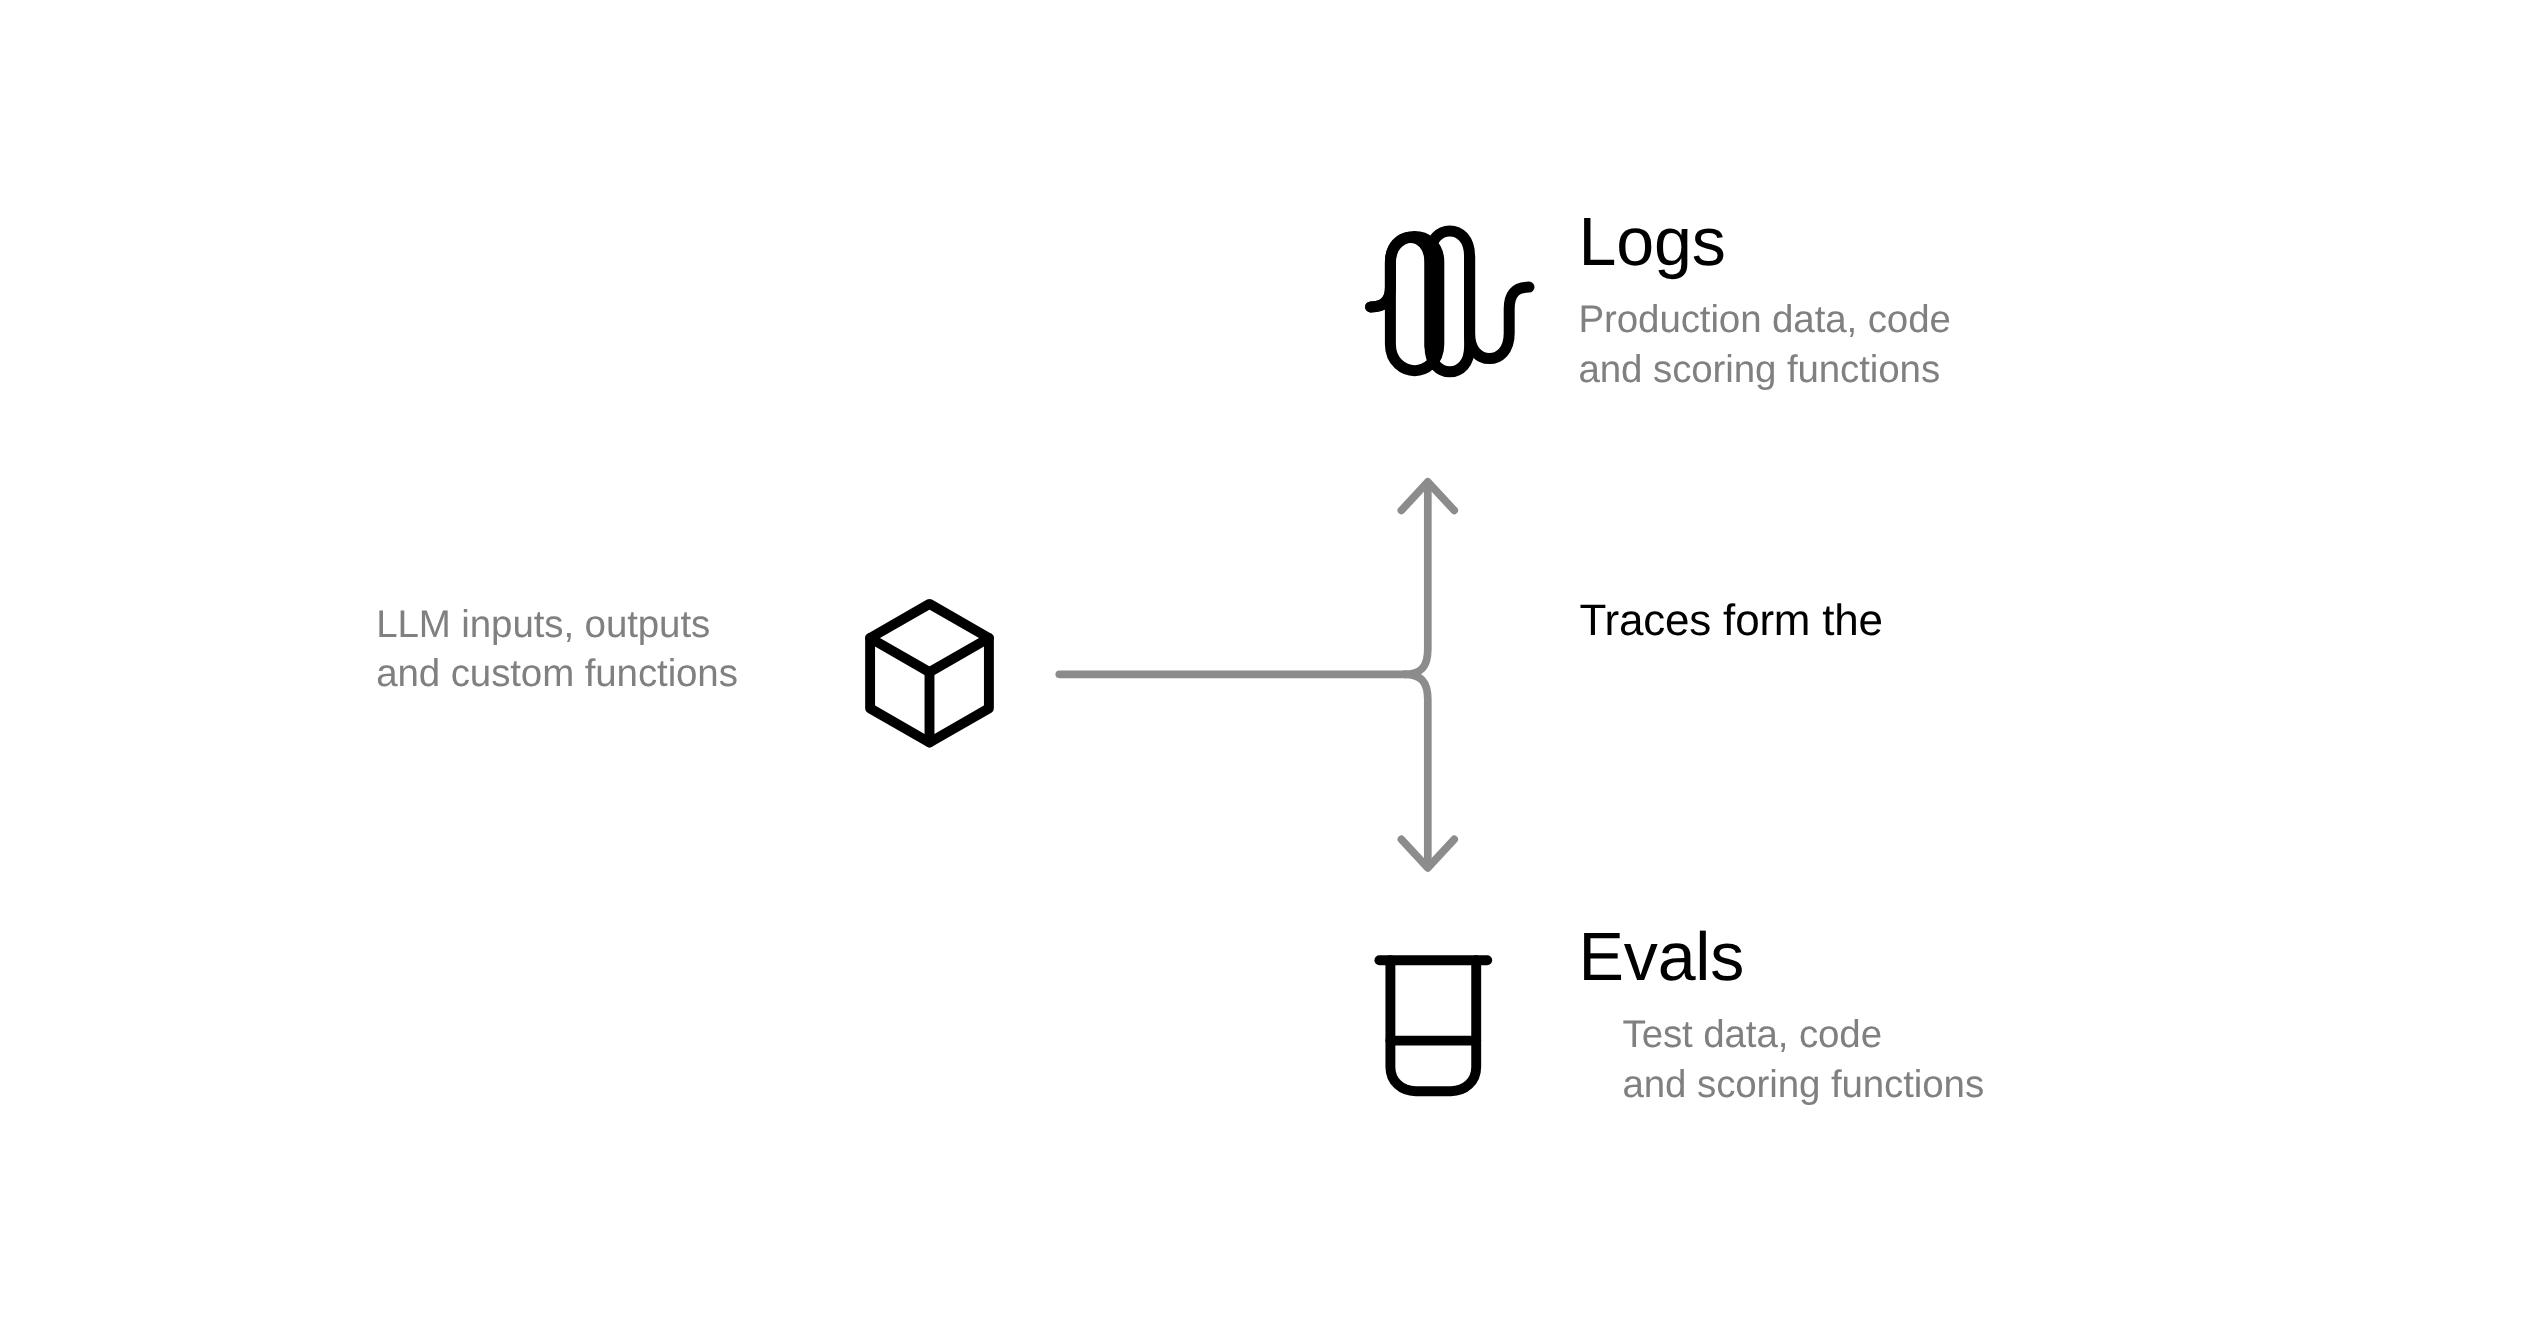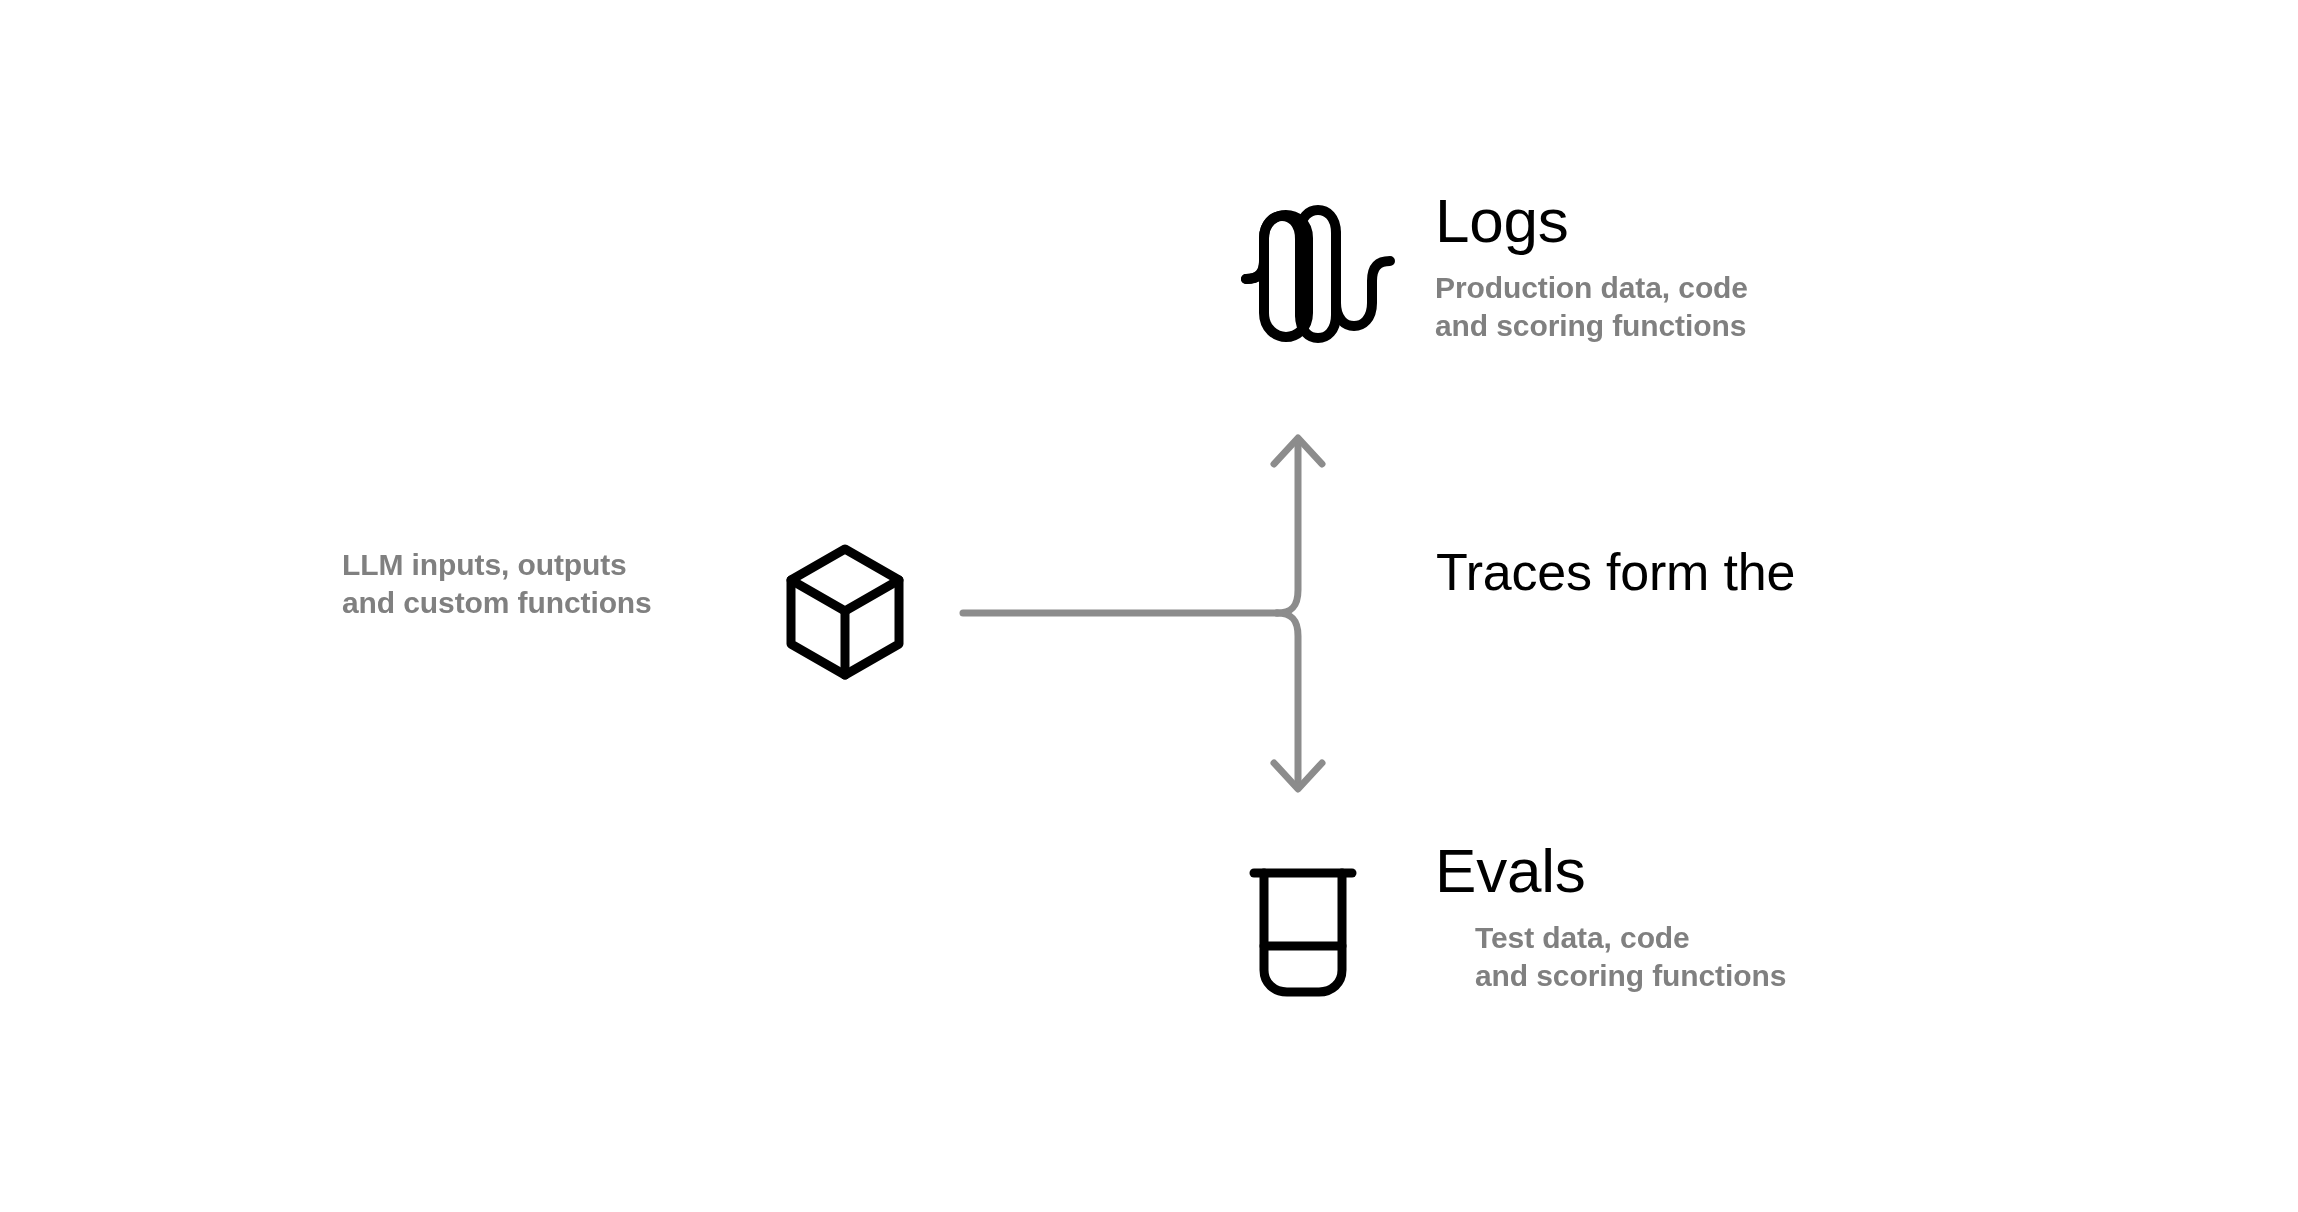--- a/index.html
+++ b/index.html
@@ -22,31 +22,31 @@
   
   .node-title {
     font-size: 62px;
     line-height: 1.05;
     font-weight: 400;
     color: #000000;
     letter-spacing: -0.2px;
     white-space: nowrap;
   }
   .node-sub {
-    font-size: 30px;
+    font-size: 35px;
     line-height: 1.28;
-    font-weight: 700;
+    font-weight: 400;
     color: #808080;
     letter-spacing: -0.1px;
     white-space: nowrap;
   }
   .node-sub .sub-line { display: block; }
 
   .center-caption {
-    font-size: 52px;
+    font-size: 40px;
     line-height: 1.33;
     font-weight: 400;
     color: #000000;
     letter-spacing: -0.2px;
   }
   .center-caption .cap-line { display: block; white-space: nowrap; }
 
   
   .abs { position: absolute; }
 

